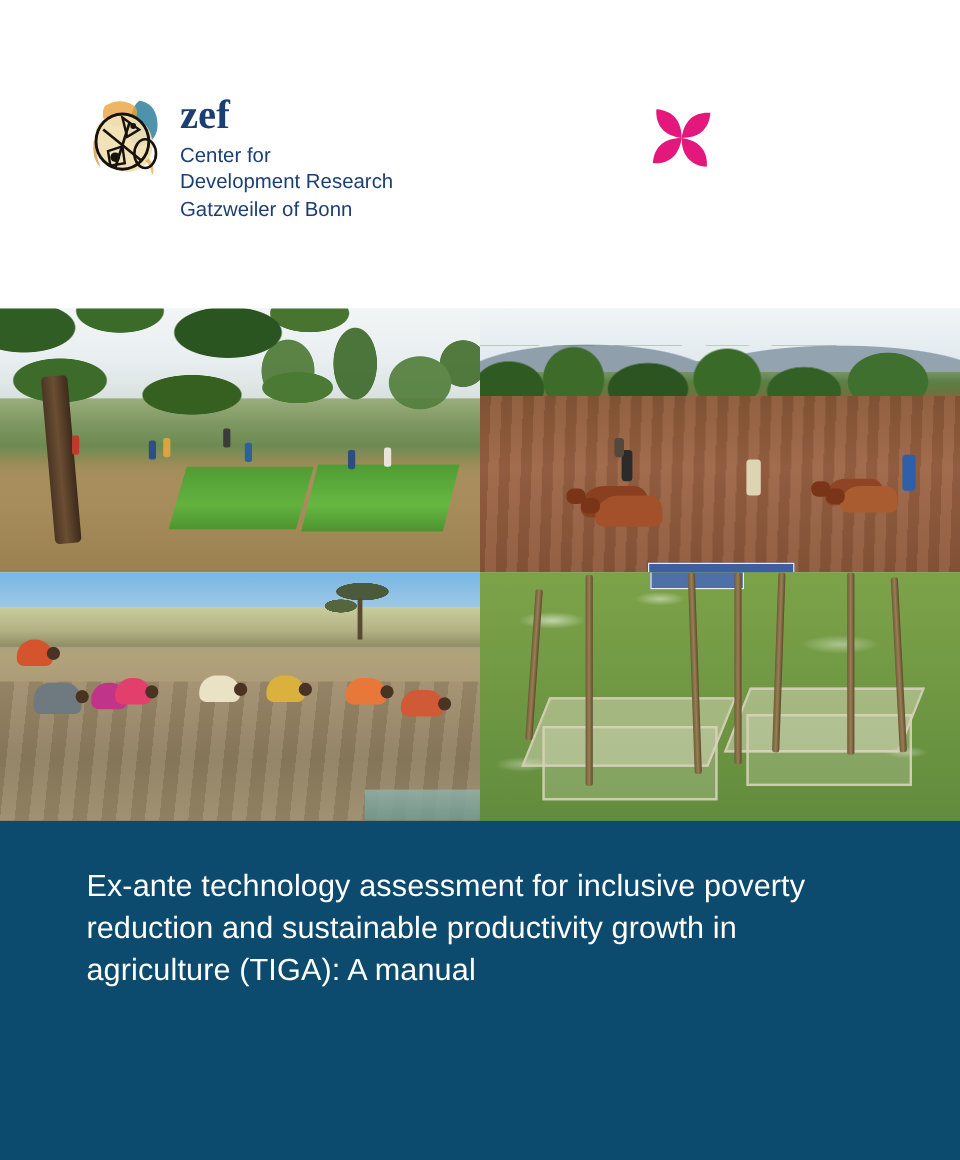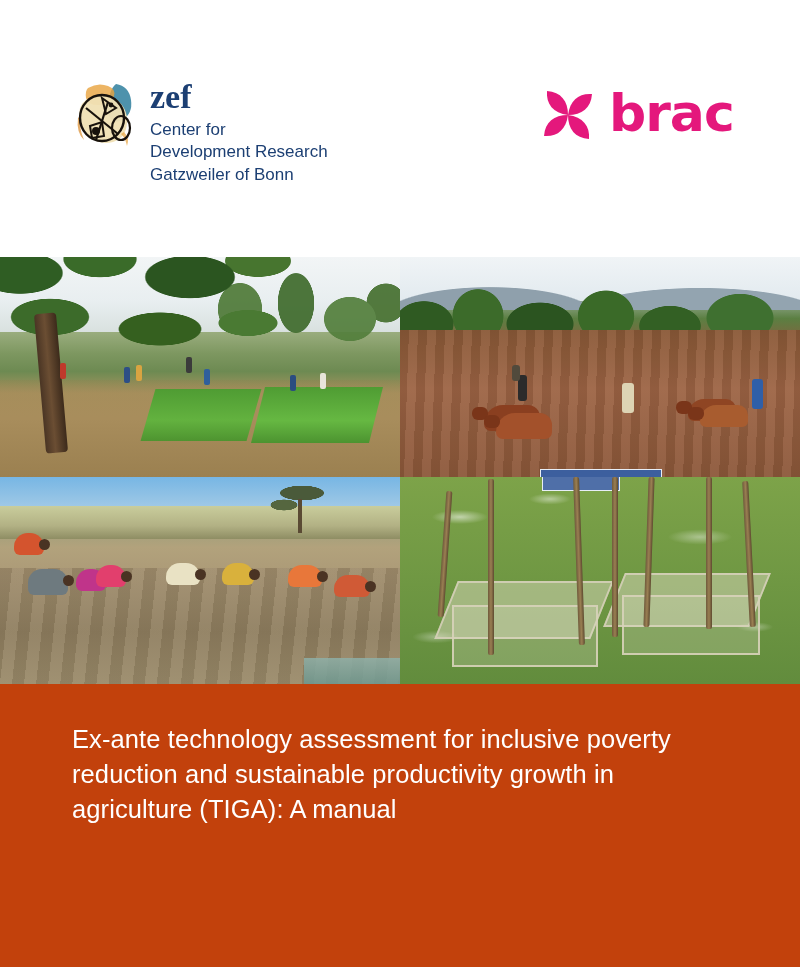--- a/index.html
+++ b/index.html
@@ -272,21 +272,21 @@
     border: 1px solid #e7eef6;
   }
 
   
   .banner {
     position: absolute;
     left: 0;
     top: 684px;
     width: 800px;
     height: 283px;
-    background: #c2410c;
+    background: #0c4a6e;
   }
   .title {
     position: absolute;
     left: 72px;
     top: 38px;
     width: 610px;
     font-family: "Liberation Sans", sans-serif;
     font-size: 25.5px;
     line-height: 1.38;
     color: #ffffff;
@@ -337,21 +337,20 @@
 
     <div class="brac-logo">
       <svg class="brac-mark" viewBox="0 0 66 66">
         <g fill="#e4187c">
           <path d="M33 33 C33 19 26 10 12 9 C11 22 18 31 33 33 Z"></path>
           <path d="M33 33 C47 33 56 26 57 12 C44 11 35 18 33 33 Z"></path>
           <path d="M33 33 C33 47 40 56 54 57 C55 44 48 35 33 33 Z"></path>
           <path d="M33 33 C19 33 10 40 9 54 C22 55 31 48 33 33 Z"></path>
         </g>
       </svg>
-      <div class="brac-word">brac</div>
     </div>
 
   </div>
 
   <div class="collage">
 
     <div class="photo ph-orchard">
       <div class="sky"></div>
       <div class="far-trees"></div>
       <div class="soil"></div>

